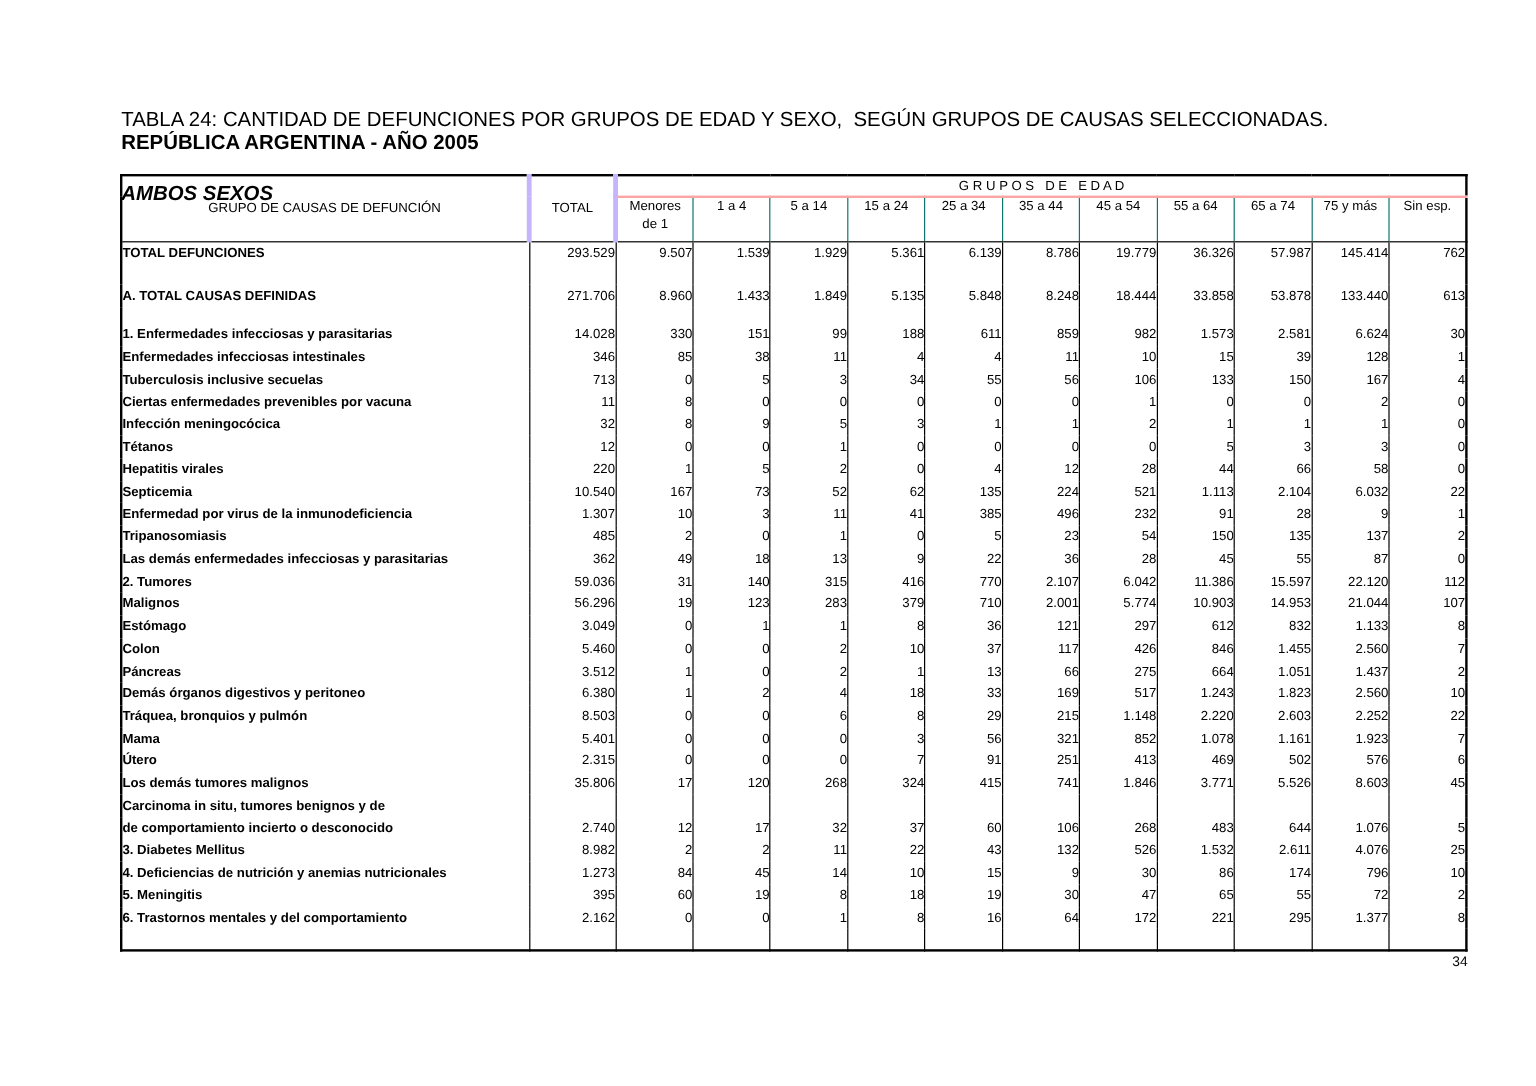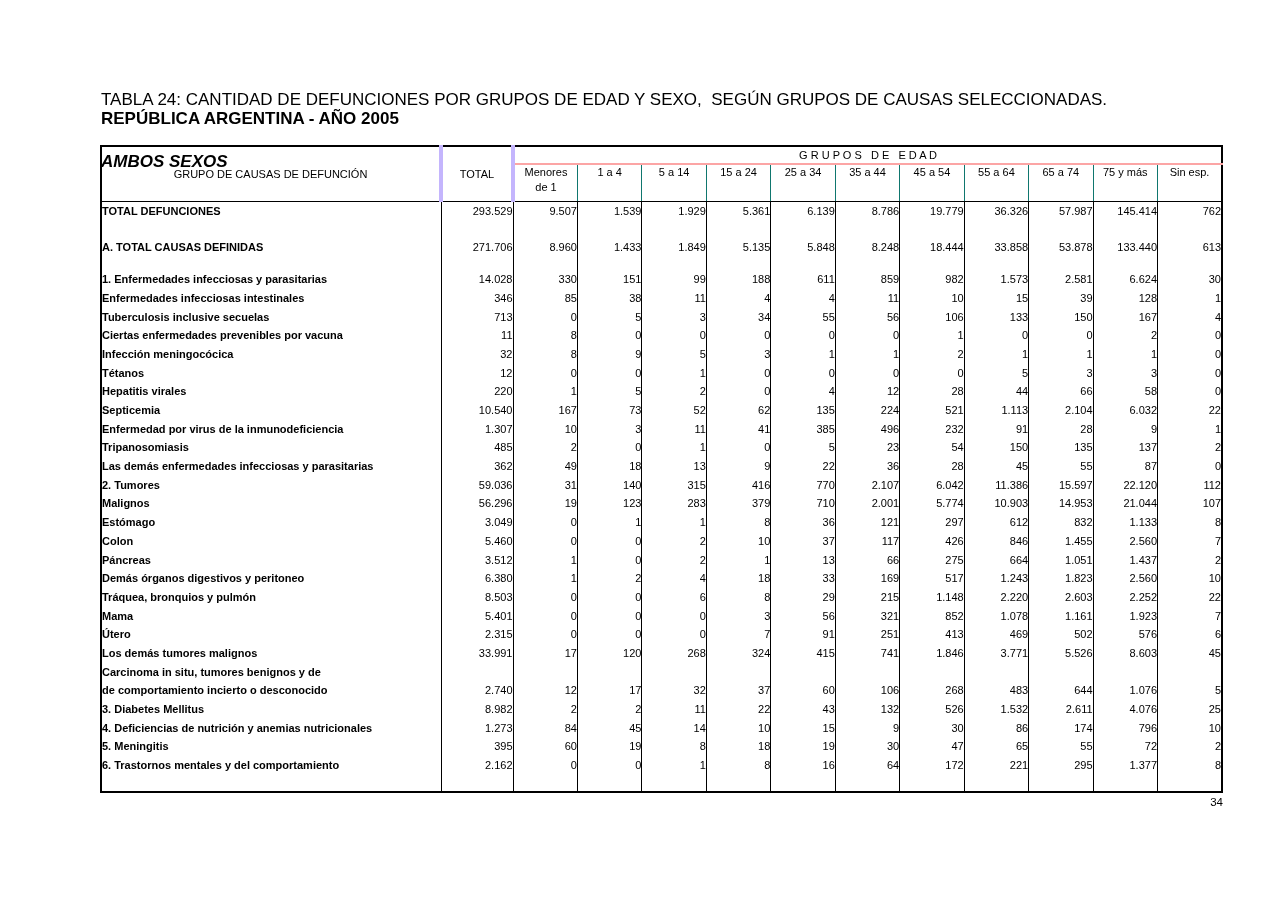--- a/index.html
+++ b/index.html
@@ -471,21 +471,21 @@
           <td class="num">91</td>
           <td class="num">251</td>
           <td class="num">413</td>
           <td class="num">469</td>
           <td class="num">502</td>
           <td class="num">576</td>
           <td class="num">6</td>
         </tr>
         <tr class="data-row">
           <td class="label-cell ind1">Los demás tumores malignos</td>
-          <td class="num">33.991</td>
+          <td class="num">35.806</td>
           <td class="num">17</td>
           <td class="num">120</td>
           <td class="num">268</td>
           <td class="num">324</td>
           <td class="num">415</td>
           <td class="num">741</td>
           <td class="num">1.846</td>
           <td class="num">3.771</td>
           <td class="num">5.526</td>
           <td class="num">8.603</td>

